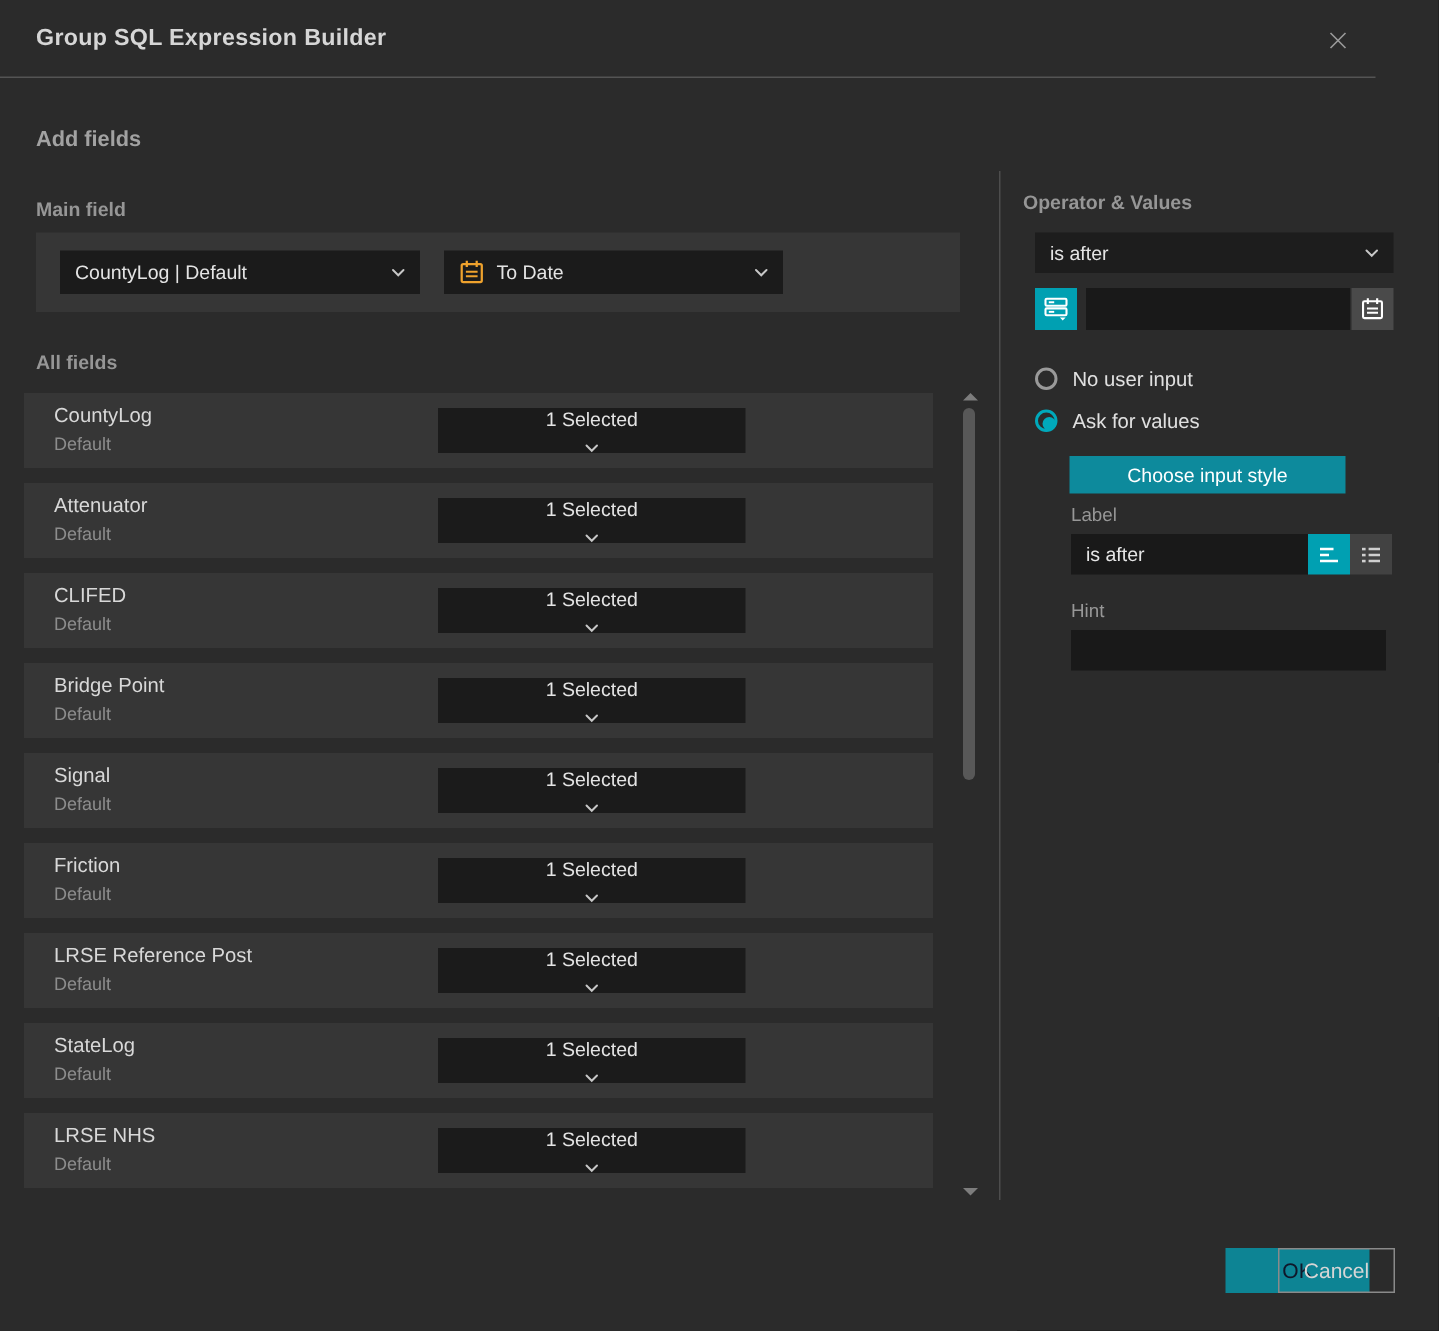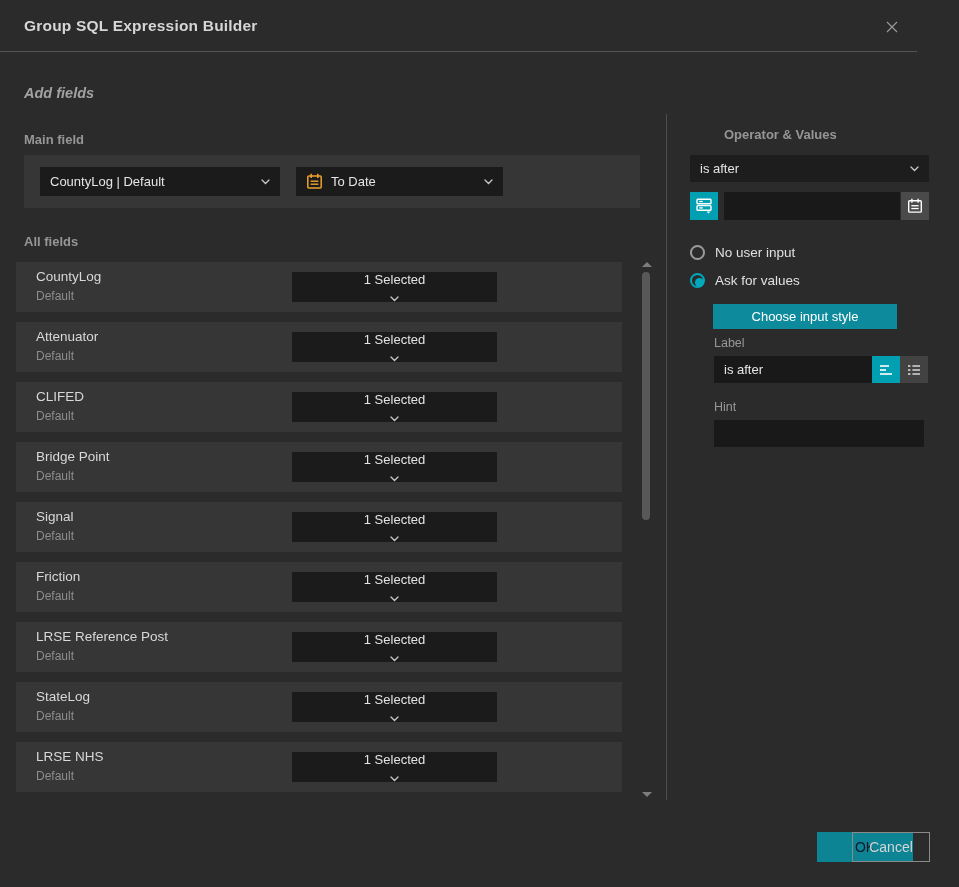--- a/index.html
+++ b/index.html
@@ -6,28 +6,28 @@
   *{box-sizing:border-box;}
   .dialog{
     position:relative;width:959px;height:887px;background:#2b2b2b;
     font-family:"Liberation Sans", sans-serif;color:#d8d8d8;overflow:hidden;
   }
   
   .titlebar{position:absolute;left:0;top:0;width:917px;height:52px;border-bottom:1px solid #545454;}
   .title{position:absolute;left:24px;top:0;line-height:52px;font-size:15.5px;font-weight:700;color:#d6d6d6;letter-spacing:.2px;}
   .close-btn{position:absolute;right:14px;top:16px;width:22px;height:22px;display:flex;align-items:center;justify-content:center;cursor:pointer;}
   
-  .h-add{position:absolute;left:24px;top:85px;font-size:14.5px;font-weight:700;color:#a2a2a2;font-style:italic;}
+  .h-add{position:absolute;left:24px;top:85px;font-size:14.5px;font-weight:700;color:#a2a2a2;}
   .h-sub{position:absolute;font-size:13px;font-weight:700;color:#969696;}
   
   .main-panel{position:absolute;left:24px;top:155px;width:616px;height:53px;background:#363636;}
   .dd{background:#1b1b1b;height:29px;display:flex;align-items:center;padding:0 10px;font-size:13px;color:#e4e4e4;cursor:pointer;}
   .dd .grow{flex:1 1 auto;white-space:nowrap;overflow:hidden;}
   .dd-main1{position:absolute;left:40px;top:167px;width:240px;}
-  .dd-main2{position:absolute;left:296px;top:167px;width:207px;gap:8px;}
+  .dd-main2{position:absolute;left:296px;top:167px;width:226px;gap:8px;}
   
   .field-row{position:absolute;left:16px;width:606px;height:50px;background:#363636;}
   .row-name{position:absolute;left:20px;top:7px;font-size:13.5px;color:#d8d8d8;}
   .row-sub{position:absolute;left:20px;top:27px;font-size:12px;color:#8d8d8d;}
   .row-select{position:absolute;left:276px;top:10px;width:205px;height:30px;background:#1b1b1b;display:flex;align-items:center;padding:0 10px;font-size:13px;color:#e4e4e4;cursor:pointer;flex-direction:column;}
   .row-select .grow{flex:1 1 auto;}
   
   .sb-arrow-up{position:absolute;left:642px;top:262px;width:0;height:0;border-left:5px solid transparent;border-right:5px solid transparent;border-bottom:5px solid #7d7d7d;}
   .sb-thumb{position:absolute;left:642px;top:272px;width:8px;height:248px;background:#585858;border-radius:4px;cursor:pointer;}
   .sb-arrow-down{position:absolute;left:642px;top:792px;width:0;height:0;border-left:5px solid transparent;border-right:5px solid transparent;border-top:5px solid #7d7d7d;}
@@ -196,21 +196,21 @@
       </div>
     </div>
   </div>
 
   <div class="sb-arrow-up"></div>
   <div class="sb-thumb"></div>
   <div class="sb-arrow-down"></div>
 
   <div class="v-divider"></div>
 
-  <div class="h-sub" style="left:724px;top:127px;">Operator &amp; Values</div>
+  <div class="h-sub" style="left:682px;top:127px;">Operator &amp; Values</div>
 
   <div class="dd dd-operator">
     <span class="grow">is after</span>
     <svg width="9" height="6" viewBox="0 0 9 6">
       <path d="M1 1 L4.5 4.5 L8 1" stroke="#c8c8c8" stroke-width="1.3" fill="none" stroke-linecap="round"></path>
     </svg>
   </div>
 
   <div class="val-source-btn">
     <svg width="16" height="16" viewBox="0 0 16 16">

